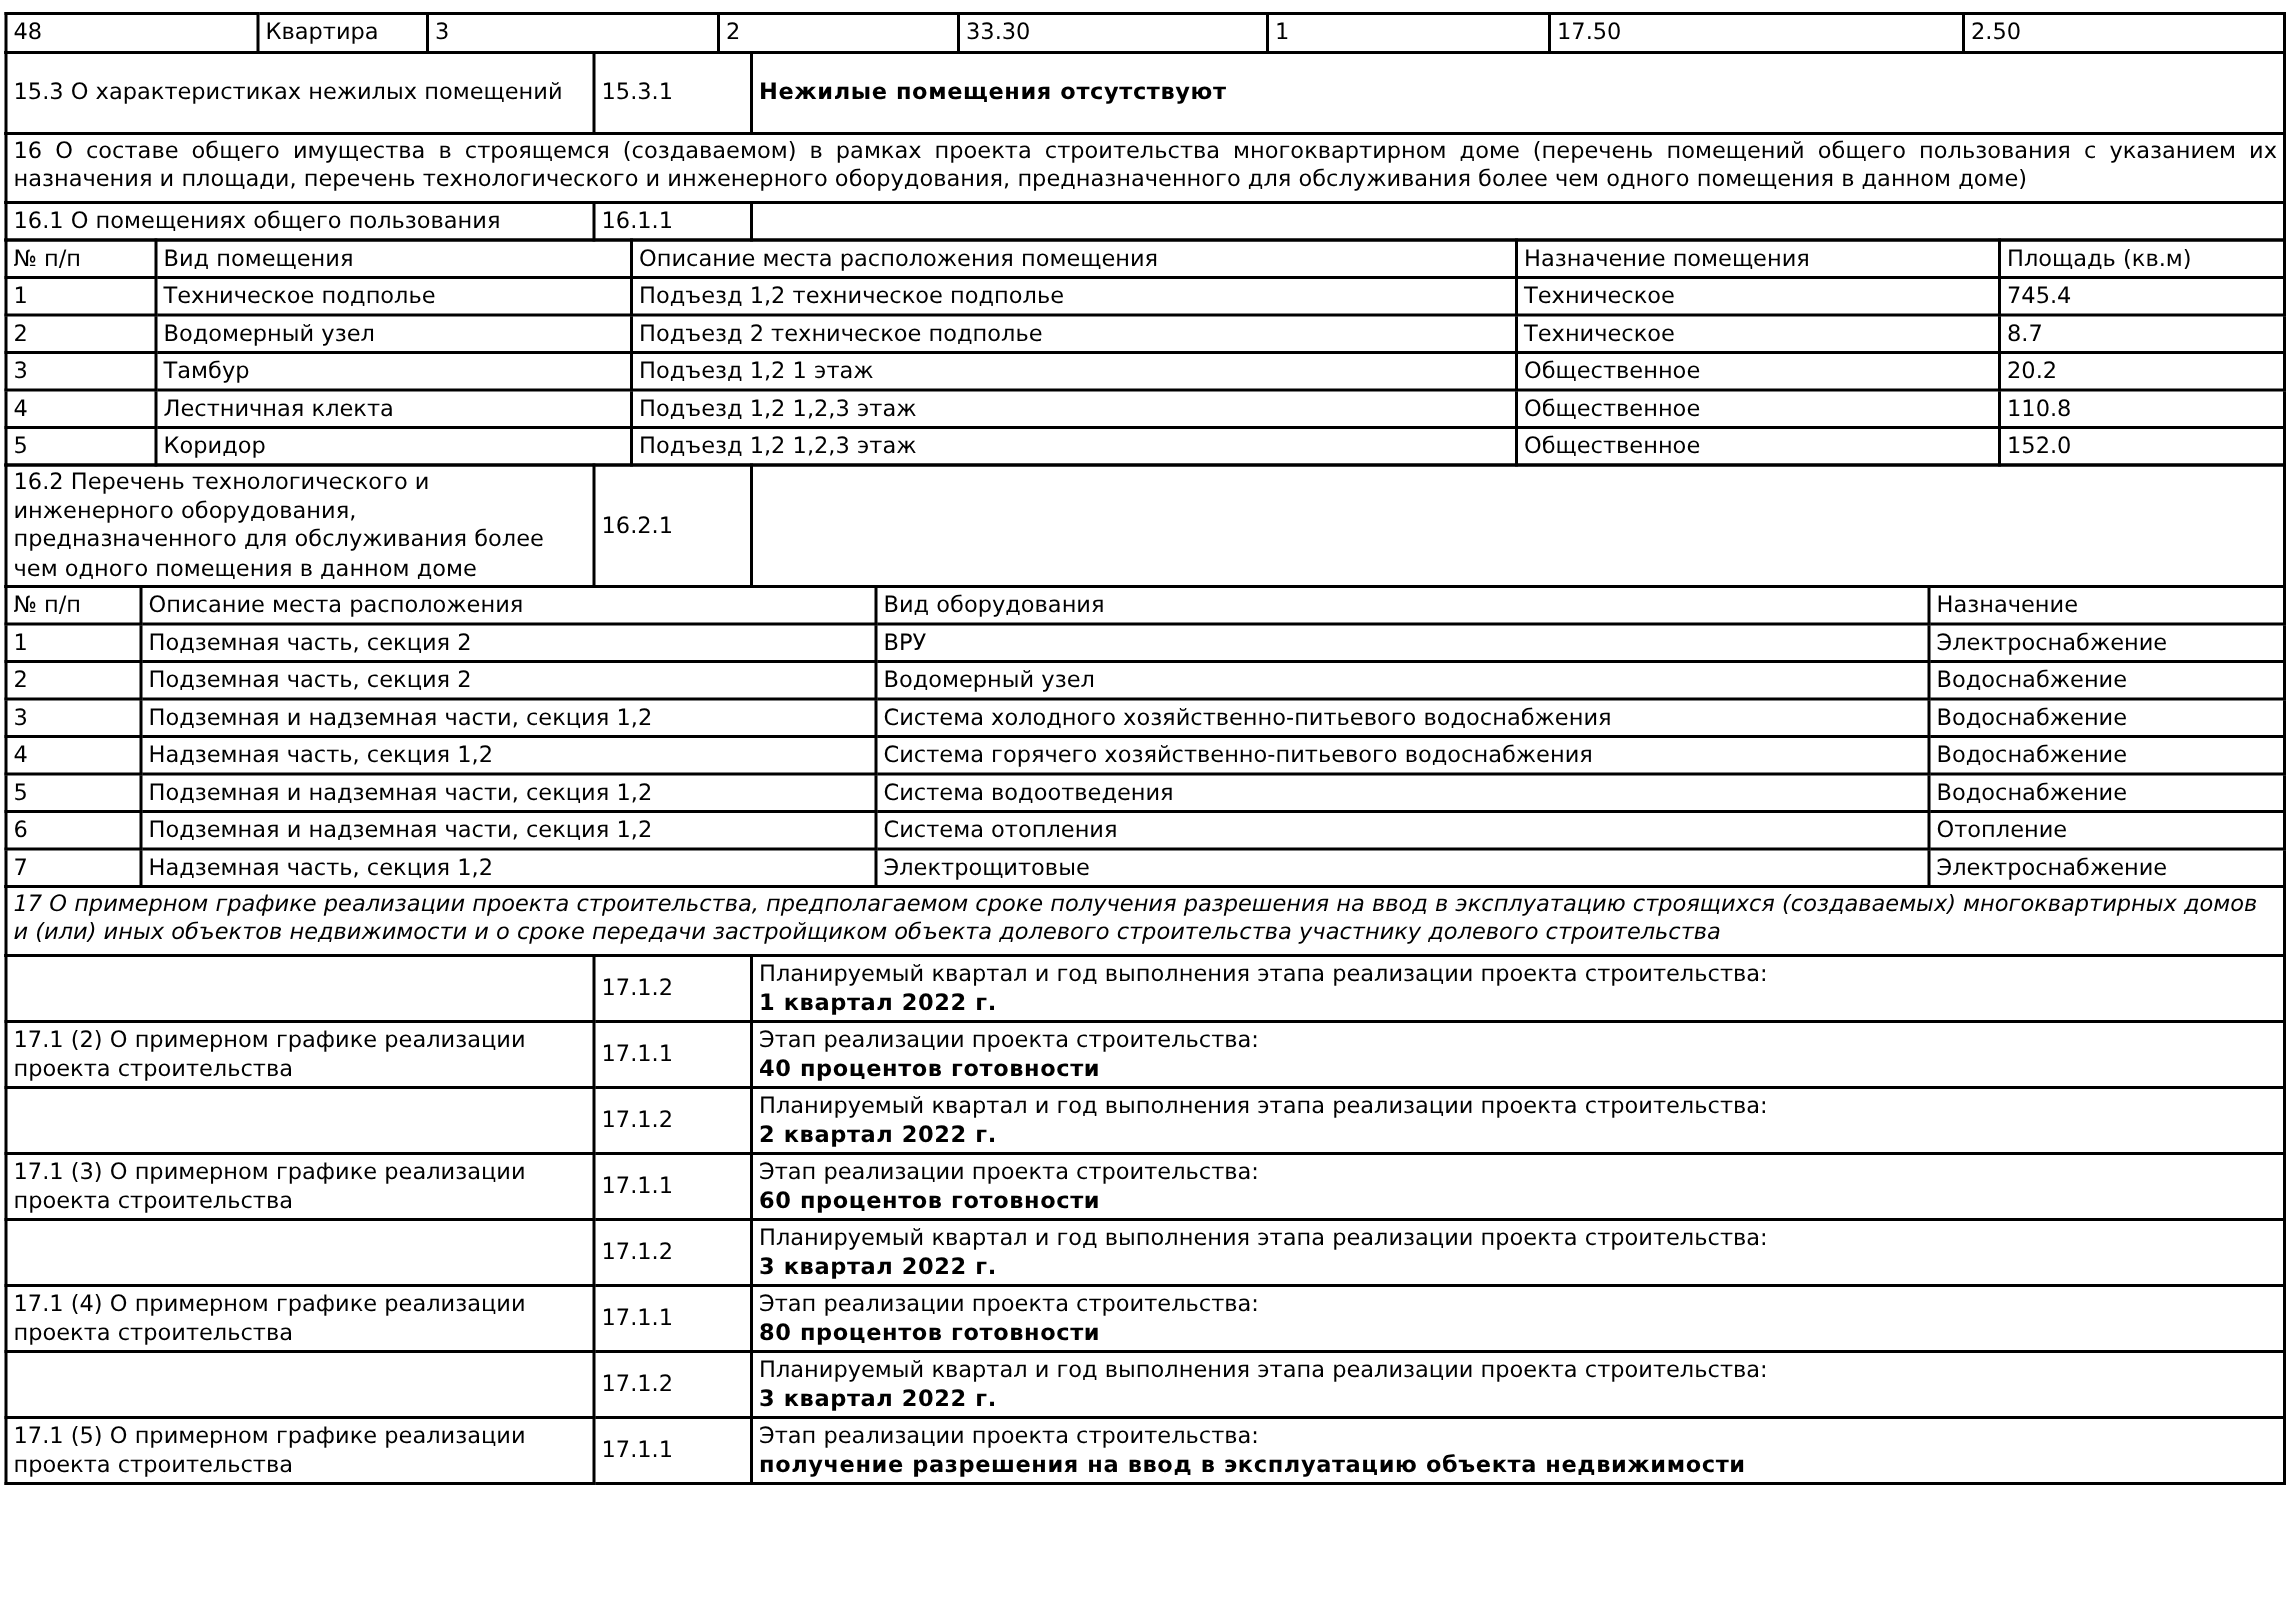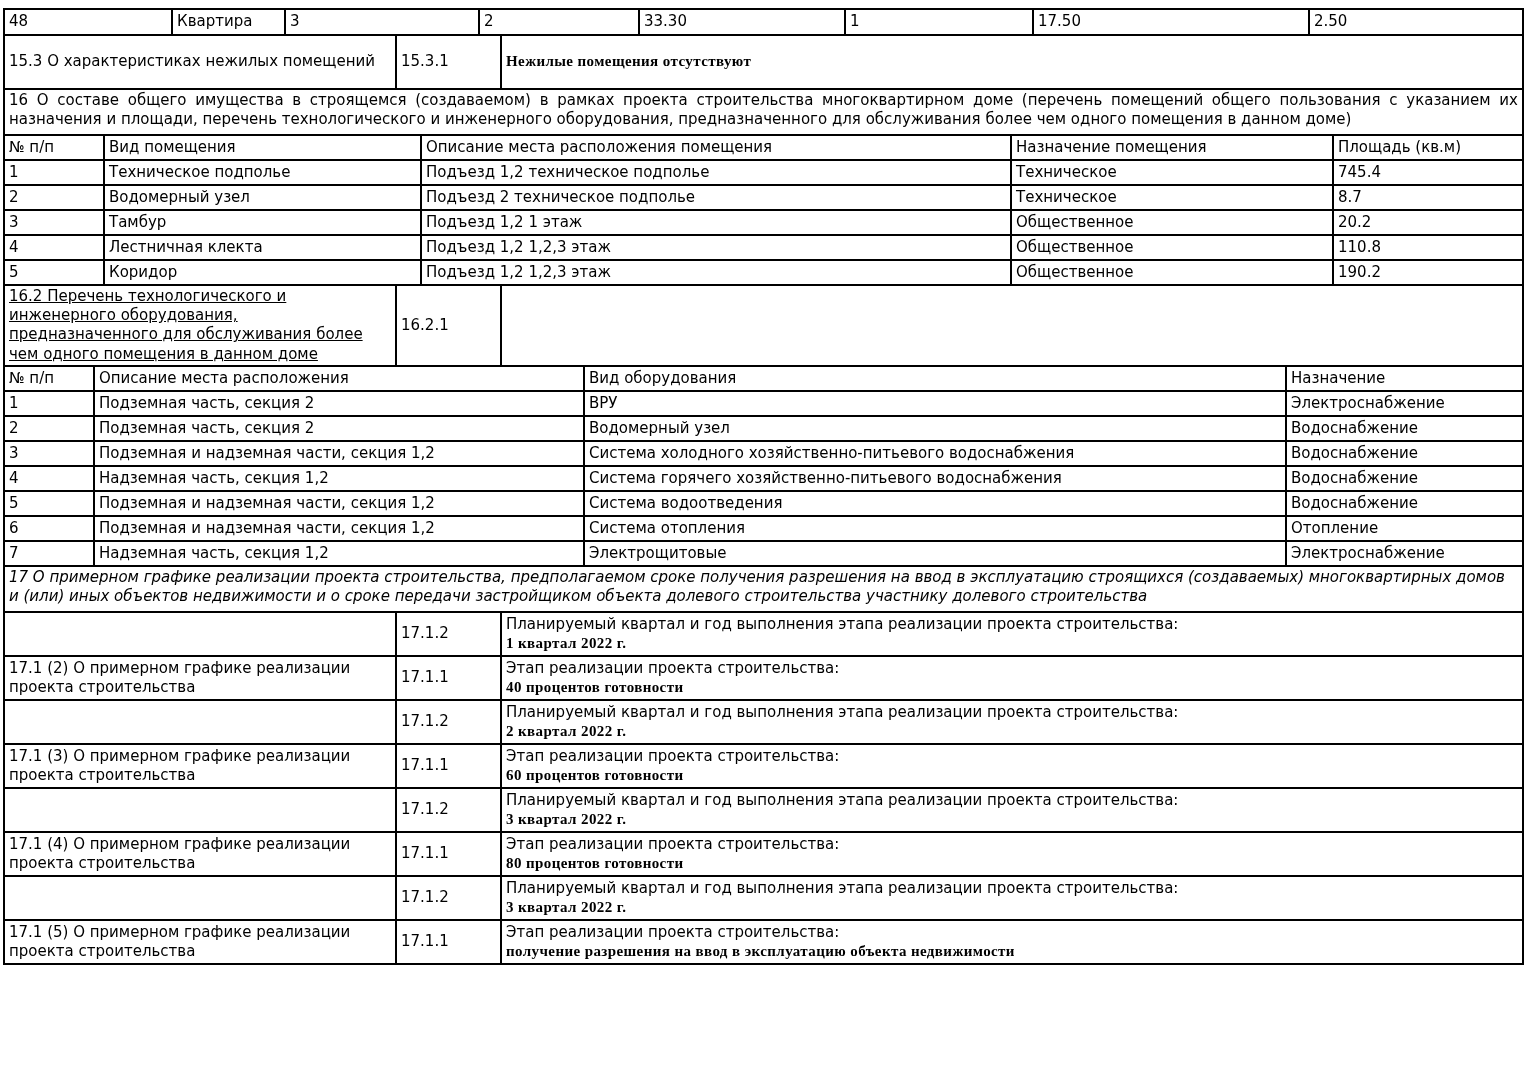--- a/index.html
+++ b/index.html
@@ -1,28 +1,28 @@
 <!DOCTYPE html>
 <html><head>
 <meta charset="utf-8">
 <style>
   html,body{margin:0;padding:0;background:#fff;}
   body{width:1529px;height:1080px;font-family:"DejaVu Sans",sans-serif;color:#000;}
   .doc{padding:8px 3px 0 3px;}
   table{border-collapse:collapse;table-layout:fixed;width:1521px;margin-top:-2px;padding-left:19px;}
   table:first-child{margin-top:0;}
   td{border:2px solid #000;padding:1px 4px;font-size:15px;line-height:1.28;vertical-align:middle;overflow:hidden;word-wrap:break-word;}
-  .b{font-weight:700;letter-spacing:0.4px;font-family:Liberation Serif, serif;}
+  .b{font-weight:700;letter-spacing:0.4px;}
   .t-apart td{height:22px;}
   .t-153 td{height:50px;}
   .sechead td{height:42px;vertical-align:top;text-align:justify;margin-left:16px;}
   .sechead-left td{text-align:left;font-style:italic;}
   .t-lcv td{height:21px;}
   .grid td{height:21px;}
-  .t-162 .lbl{vertical-align:top;text-decoration:underline;}
+  .t-162 .lbl{vertical-align:top;}
   .sched td{height:40px;}
   .sched .content div{display:block;}
   .lbl{vertical-align:middle;}
 </style>
 </head>
 <body>
 
 <div class="doc">
 
   <table class="t-apart">
@@ -69,20 +69,34 @@
     <colgroup>
         <col style="width:1519px">
       </colgroup>
     <tbody>
         <tr>
       <td>16 О составе общего имущества в строящемся (создаваемом) в рамках проекта строительства многоквартирном доме (перечень помещений общего пользования с указанием их назначения и площади, перечень технологического и инженерного оборудования, предназначенного для обслуживания более чем одного помещения в данном доме)</td>
     </tr>
   </tbody>
     </table>
 
+  <table class="t-lcv">
+    <colgroup>
+        <col style="width:392px">
+        <col style="width:105px">
+        <col style="width:1022px">
+      </colgroup>
+    <tbody>
+        <tr>
+      <td>16.1 О помещениях общего пользования</td>
+      <td>16.1.1</td>
+      <td></td>
+    </tr>
+  </tbody>
+    </table>
 
   <table class="grid">
     <colgroup>
         <col style="width:100px">
         <col style="width:317px">
         <col style="width:590px">
         <col style="width:322px">
         <col style="width:190px">
       </colgroup>
     <tbody>
@@ -119,21 +133,21 @@
       <td>Лестничная клекта</td>
       <td>Подъезд 1,2 1,2,3 этаж</td>
       <td>Общественное</td>
       <td>110.8</td>
     </tr>
     <tr>
       <td>5</td>
       <td>Коридор</td>
       <td>Подъезд 1,2 1,2,3 этаж</td>
       <td>Общественное</td>
-      <td>190.2</td>
+      <td>152.0</td>
     </tr>
   </tbody>
     </table>
 
   <table class="t-162">
     <colgroup>
         <col style="width:392px">
         <col style="width:105px">
         <col style="width:1022px">
       </colgroup>

